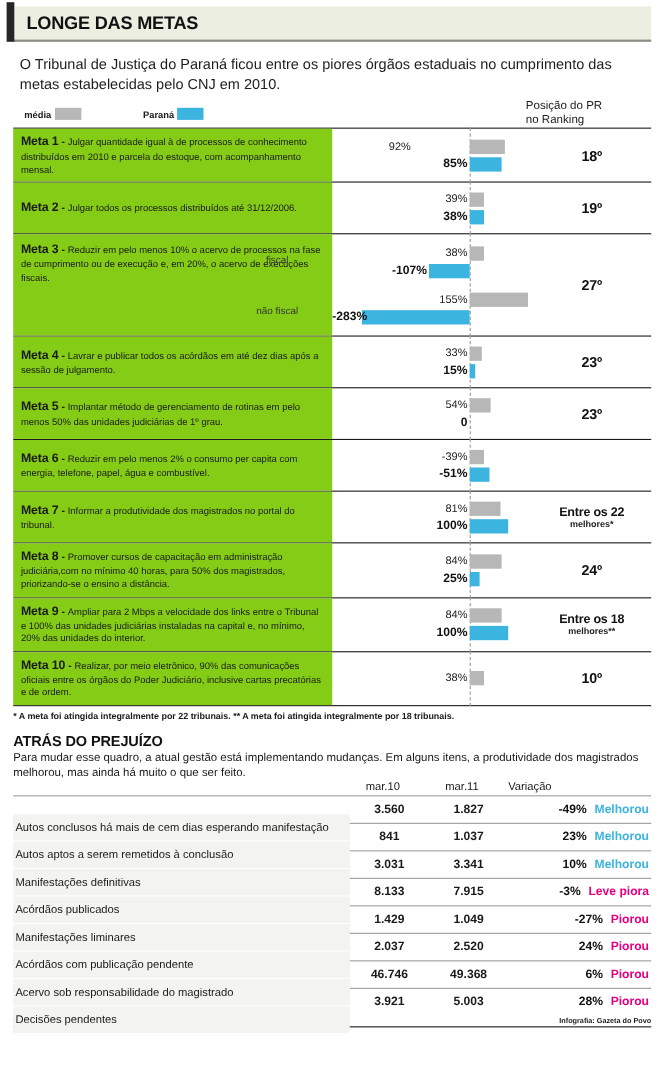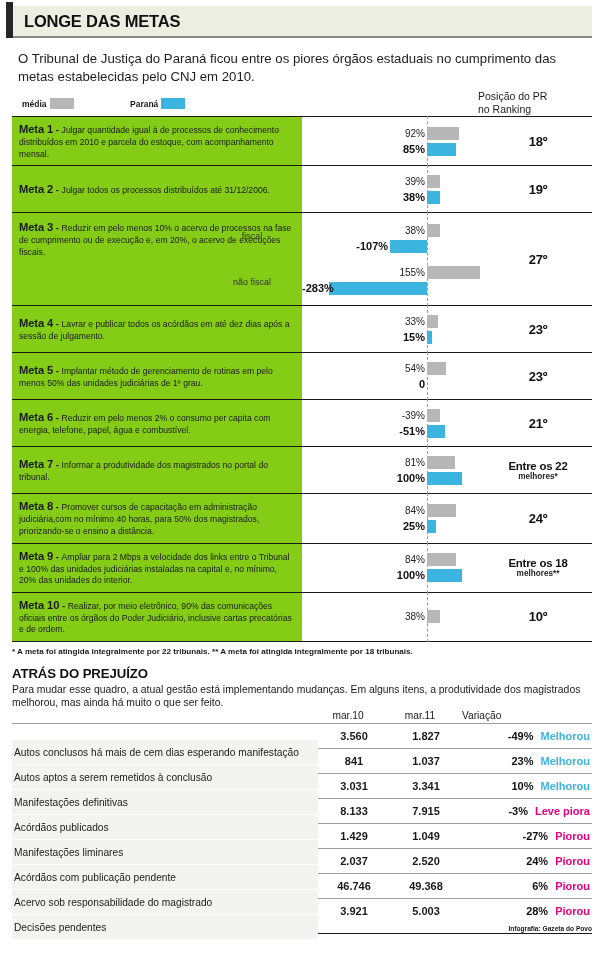--- a/index.html
+++ b/index.html
@@ -167,21 +167,21 @@
   <div class="metas" id="metas-container">
       <div class="meta-row">
         <div class="txtcell">
           <div class="meta-desc"><b>Meta 1</b><span class="dash"> - </span><span>Julgar quantidade igual à de processos de conhecimento distribuídos em 2010 e parcela do estoque, com acompanhamento mensal.</span></div>
         </div>
         <div class="chartcell">
           <div class="zero-line"></div>
           <div class="bargroup">
             <div class="barline">
               <div class="bar gray" style="left: 125px; width: 31.74px;"></div>
-              <div class="barval media" style="right: auto; left: 0px; width: 123px; text-align: right;">92%</div>
+              <div class="barval media" style="right: auto; left: 0px; width: 123px; text-align: center;">92%</div>
             </div>
             <div class="barline">
               <div class="bar blue" style="left: 125px; width: 29.325px;"></div>
               <div class="barval parana" style="right: auto; left: 0px; width: 123px; text-align: right;">85%</div>
             </div>
           </div>
         </div>
         <div class="rankcell">
           <div class="rank-main">18º</div>
         </div>
@@ -292,23 +292,20 @@
           <div class="bargroup">
             <div class="barline">
               <div class="bar gray" style="left: 125px; width: 13.455px;"></div>
               <div class="barval media" style="right: auto; left: 0px; width: 123px; text-align: right;">-39%</div>
             </div>
             <div class="barline">
               <div class="bar blue" style="left: 125px; width: 17.595px;"></div>
               <div class="barval parana" style="right: auto; left: 0px; width: 123px; text-align: right;">-51%</div>
             </div>
           </div>
-        </div>
-        <div class="rankcell">
-          <div class="rank-main">21º</div>
         </div>
       </div>
       <div class="meta-row">
         <div class="txtcell">
           <div class="meta-desc"><b>Meta 7</b><span class="dash"> - </span><span>Informar a produtividade dos magistrados no portal do tribunal.</span></div>
         </div>
         <div class="chartcell">
           <div class="zero-line"></div>
           <div class="bargroup">
             <div class="barline">

